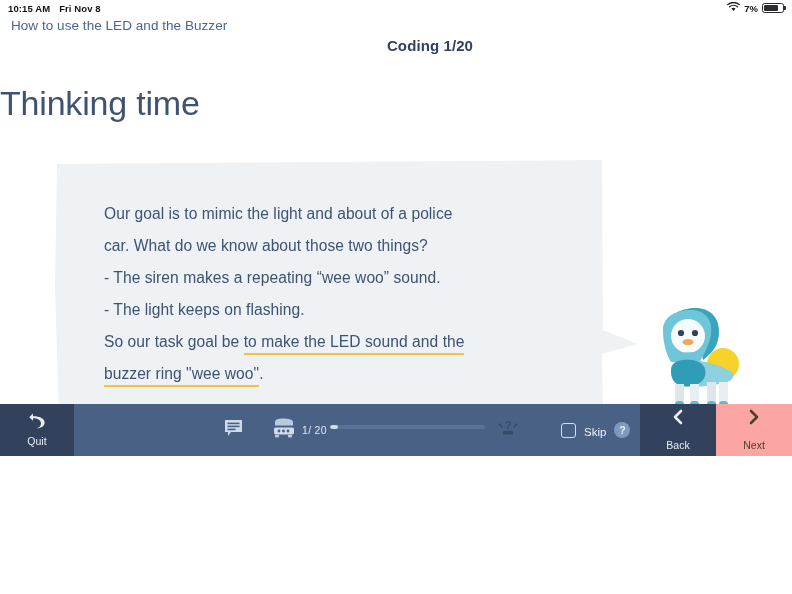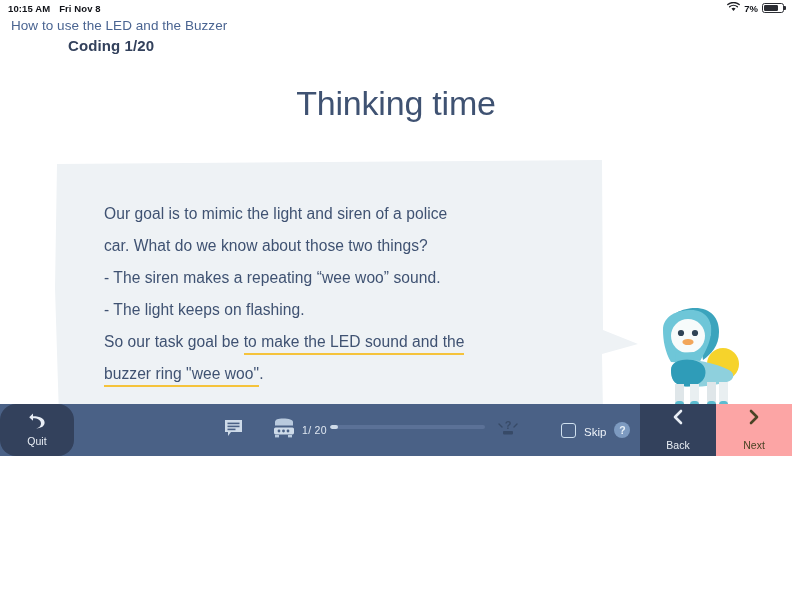--- a/index.html
+++ b/index.html
@@ -86,28 +86,29 @@
     color: #4a6491;
     letter-spacing: 0.05px;
   }
   .lesson-title {
     padding-left: 68px;
     margin-top: 4px;
     font-size: 15px;
     font-weight: bold;
     color: #33415c;
     letter-spacing: 0.1px;
+    text-align: center;
   }
 
   
   .slide-title {
     position: absolute;
     top: 84px; left: 0;
     width: 792px;
-    text-align: center;
+    text-align: left;
     font-size: 34px;
     font-weight: 500;
     color: #3f5272;
     letter-spacing: -0.2px;
   }
 
   
   .bubble-wrap {
     position: absolute;
     left: 54px;
@@ -154,21 +155,20 @@
   .tb-quit {
     width: 74px;
     background: #33415c;
     display: flex;
     flex-direction: column;
     align-items: center;
     justify-content: center;
     gap: 2px;
     color: #e9eef5;
     cursor: pointer;
-    border-radius: 16px;
   }
   .tb-quit .lbl { font-size: 10.5px; }
 
   .tb-mid {
     flex: 1;
     position: relative;
     display: flex;
     align-items: center;
   }
   .comment-icon-btn {
@@ -294,21 +294,21 @@
     <div class="lesson-title">Coding 1/20</div>
   </div>
 
   <div class="slide-title">Thinking time</div>
 
   <div class="bubble-wrap">
     <svg class="bubble-svg" width="586" height="260" viewBox="0 0 586 260">
       <path d="M3 6 L548 2 L549 172 L584 186 L548 196 L549 257 L5 259 L1 130 Z" fill="#eef2f5"></path>
     </svg>
     <div class="bubble-text">
-      <p>Our goal is to mimic the light and siren of a police</p>
+      <p>Our goal is to mimic the light and about of a police</p>
       <p>car. What do we know about those two things?</p>
       <p>- The siren makes a repeating “wee woo” sound.</p>
       <p>- The light keeps on flashing.</p>
       <p><span>So our task goal be </span><span class="hl">to make the LED sound and the</span></p>
       <p><span class="hl">buzzer ring "wee woo"</span><span>.</span></p>
     </div>
   </div>
 
   <div class="mascot">
     <svg width="96" height="110" viewBox="0 0 96 110">

